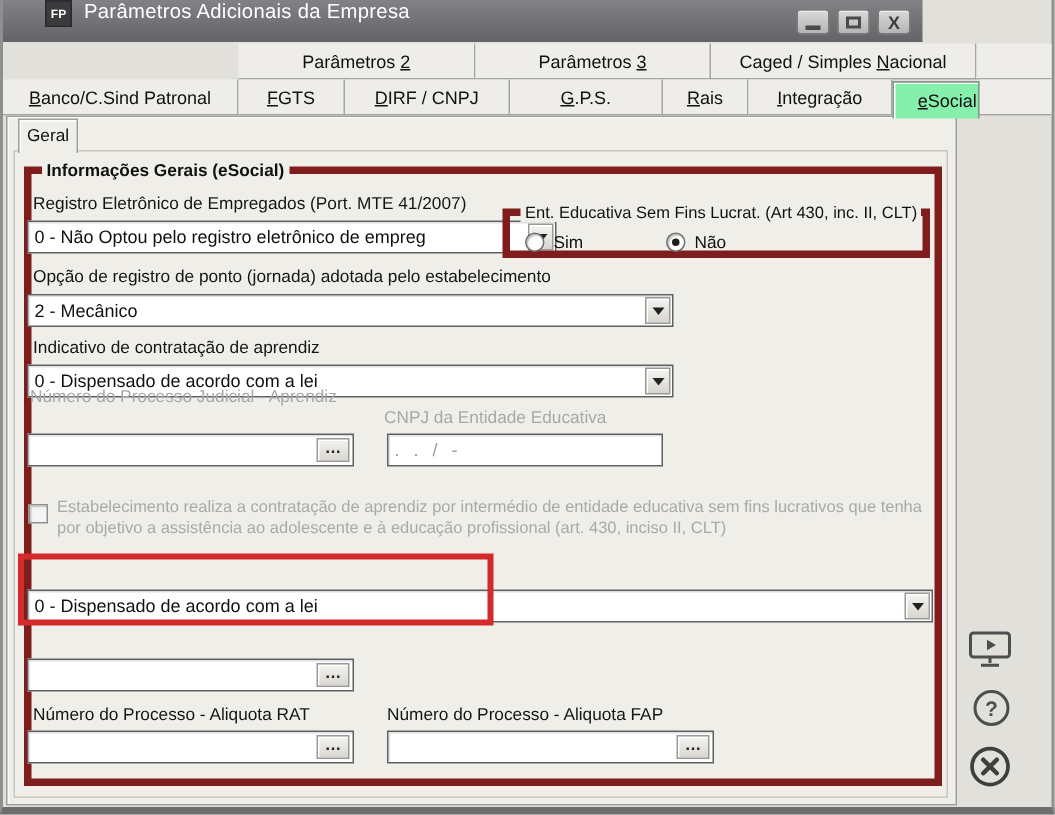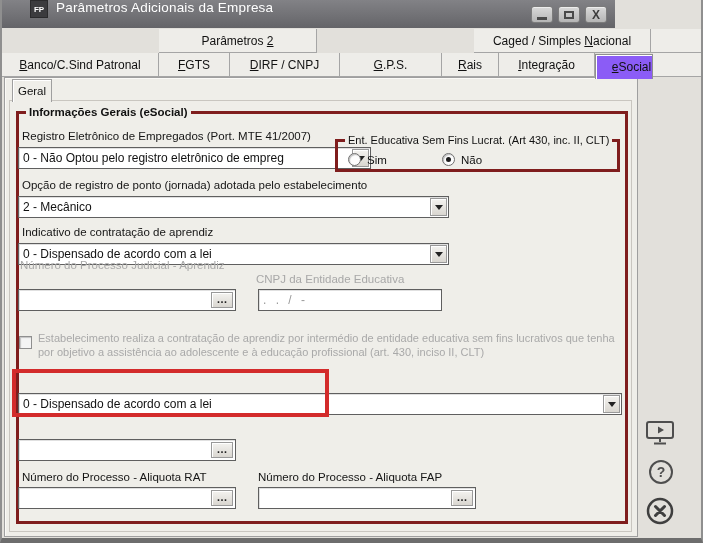--- a/index.html
+++ b/index.html
@@ -31,42 +31,42 @@
   }
   .glyph-min { width:10px; height:3px; background:#4a4a4a; margin-top:7px; }
   .glyph-max { width:10px; height:8px; border:2px solid #4a4a4a; }
   .glyph-close { color:#3d3d3d; font-size:12px; font-weight:bold; line-height:1; }
   
   .tab { position:absolute; height:24px; display:flex; align-items:center; justify-content:center;
          font-size:12px; color:#111; border-right:1px solid #a5a5a5; border-bottom:1px solid #a5a5a5;
          background:#eeede9; }
   .tab .u { text-decoration:underline; }
   .tab.selected {
-    background:#8b5cf6; border:1px solid #8f8f8f; border-bottom:none;
+    background:#86efac; border:1px solid #8f8f8f; border-bottom:none;
     box-shadow:inset 1px 1px 0 #ffffff; z-index:3;padding-left:15px;
   }
   .tab-filler { position:absolute; height:24px; border-bottom:1px solid #a5a5a5; background:#eeede9; }
   
   .page {
     position:absolute; left:2px; top:77px; width:634px; height:460px;
     background:#efeee9; border:1px solid #9f9f9f; box-shadow:inset 1px 1px 0 #fbfaf7;
     z-index:1;
   }
   .subpage {
     position:absolute; left:7px; top:100px; width:623px; height:432px;
     border:1px solid #c9c6c0; background:#efeee9; z-index:1;
   }
   .subtab {
     position:absolute; left:10px; top:79px; width:40px; height:23px; z-index:2;
     background:#efeee9; border:1px solid #9f9f9f; border-bottom:none;
     box-shadow:inset 1px 1px 0 #ffffff;
     display:flex; align-items:center; justify-content:center; font-size:11.5px; color:#111;
   }
   
-  .groupbox { position:absolute; border:3px solid #7f1d1d; z-index:2; }
+  .groupbox { position:absolute; border:5px solid #7f1d1d; z-index:2; }
   .groupbox > .legend {
     position:absolute; top:-8px; left:7px; background:#efeee9; padding:0 3px;
     font-size:11.5px; color:#111; white-space:nowrap;
   }
   .legend.bold { font-weight:bold; }
   
   .lbl { position:absolute; font-size:11.5px; color:#151515; white-space:nowrap; z-index:2; }
   .lbl.disabled { color:#a8a8a8; }
   
   .combo, .edit {
@@ -128,20 +128,23 @@
         </div>
       <div class="win-btn">
           <span class="glyph-close">X</span>
         </div>
     </div>
   </div>
 
   <div class="tab" style="left:157px;top:29px;width:158px">
       <span><span>Parâmetros </span><span class="u">2</span><span></span></span>
     </div>
+  <div class="tab" style="left:315px;top:29px;width:157px">
+      <span><span>Parâmetros </span><span class="u">3</span><span></span></span>
+    </div>
   <div class="tab" style="left:472px;top:29px;width:177px">
       <span><span>Caged / Simples </span><span class="u">N</span><span>acional</span></span>
     </div>
   <div class="tab-filler" style="left:649px;top:29px;width:52px"></div>
 
   <div class="tab" style="left:0;top:53px;width:157px">
       <span><span class="u">B</span><span>anco/C.Sind Patronal</span></span>
     </div>
   <div class="tab" style="left:157px;top:53px;width:71px">
       <span><span class="u">F</span><span>GTS</span></span>

